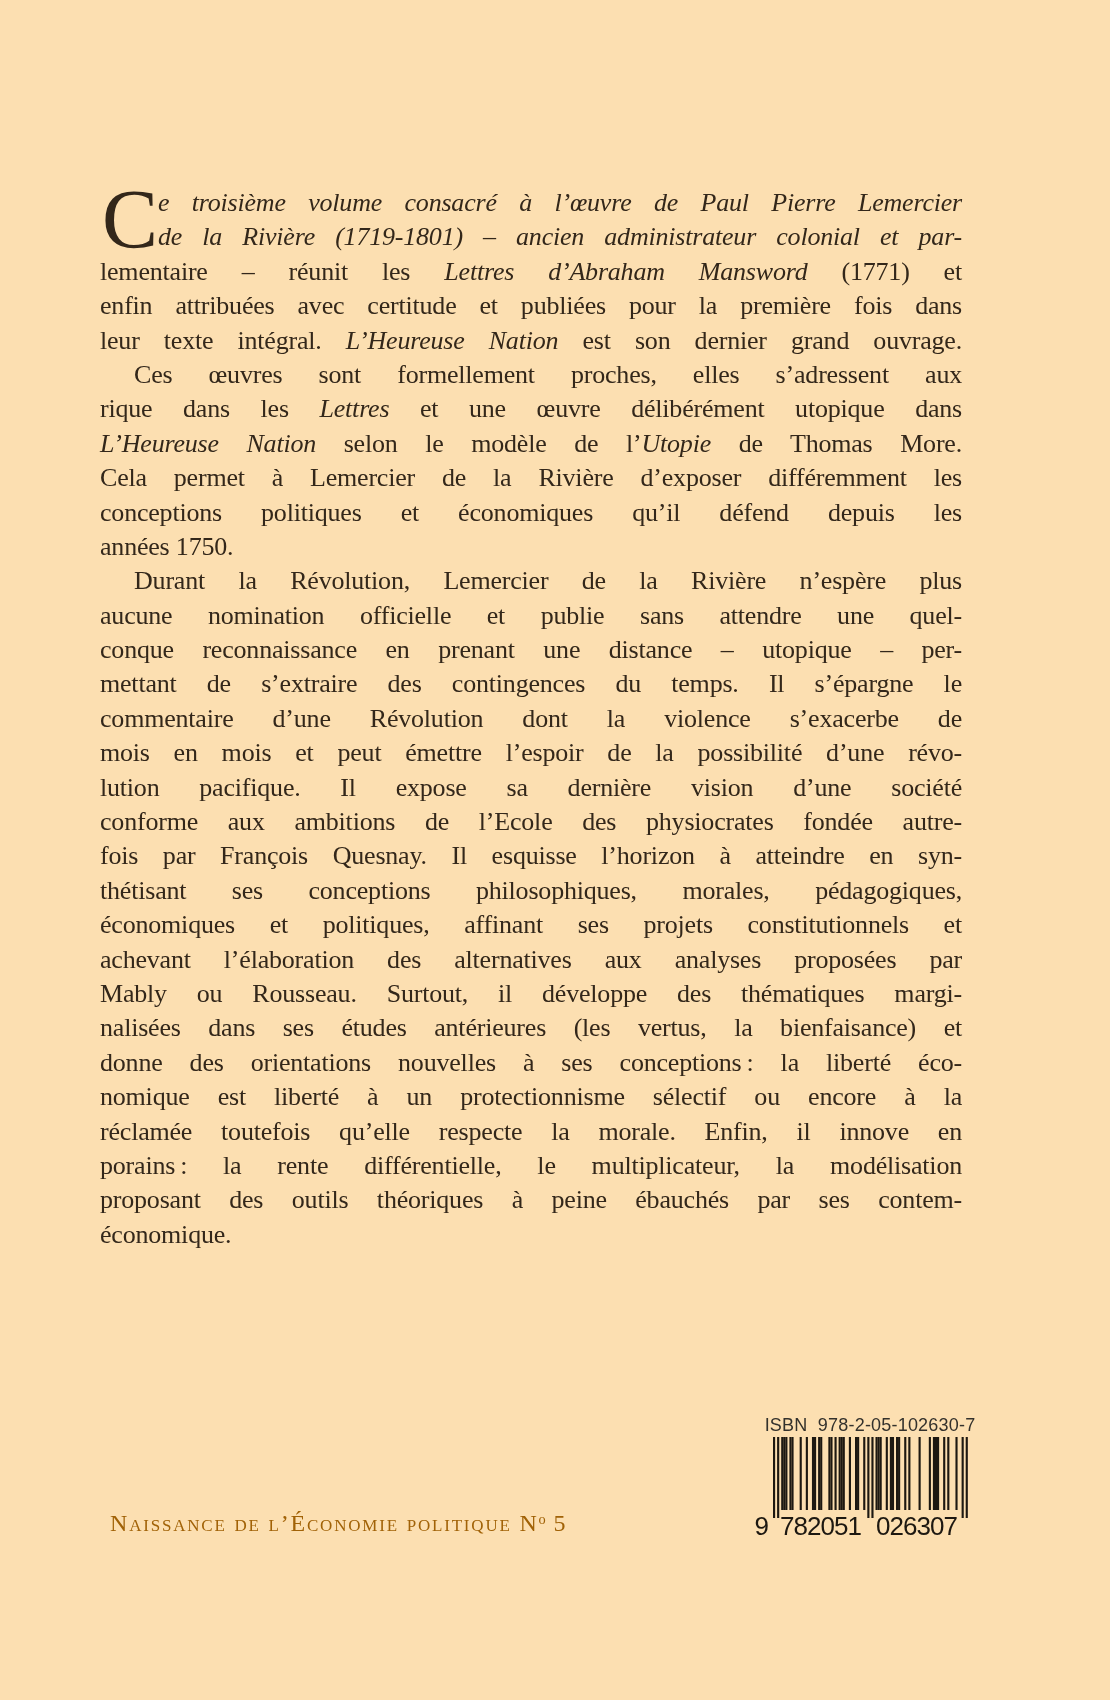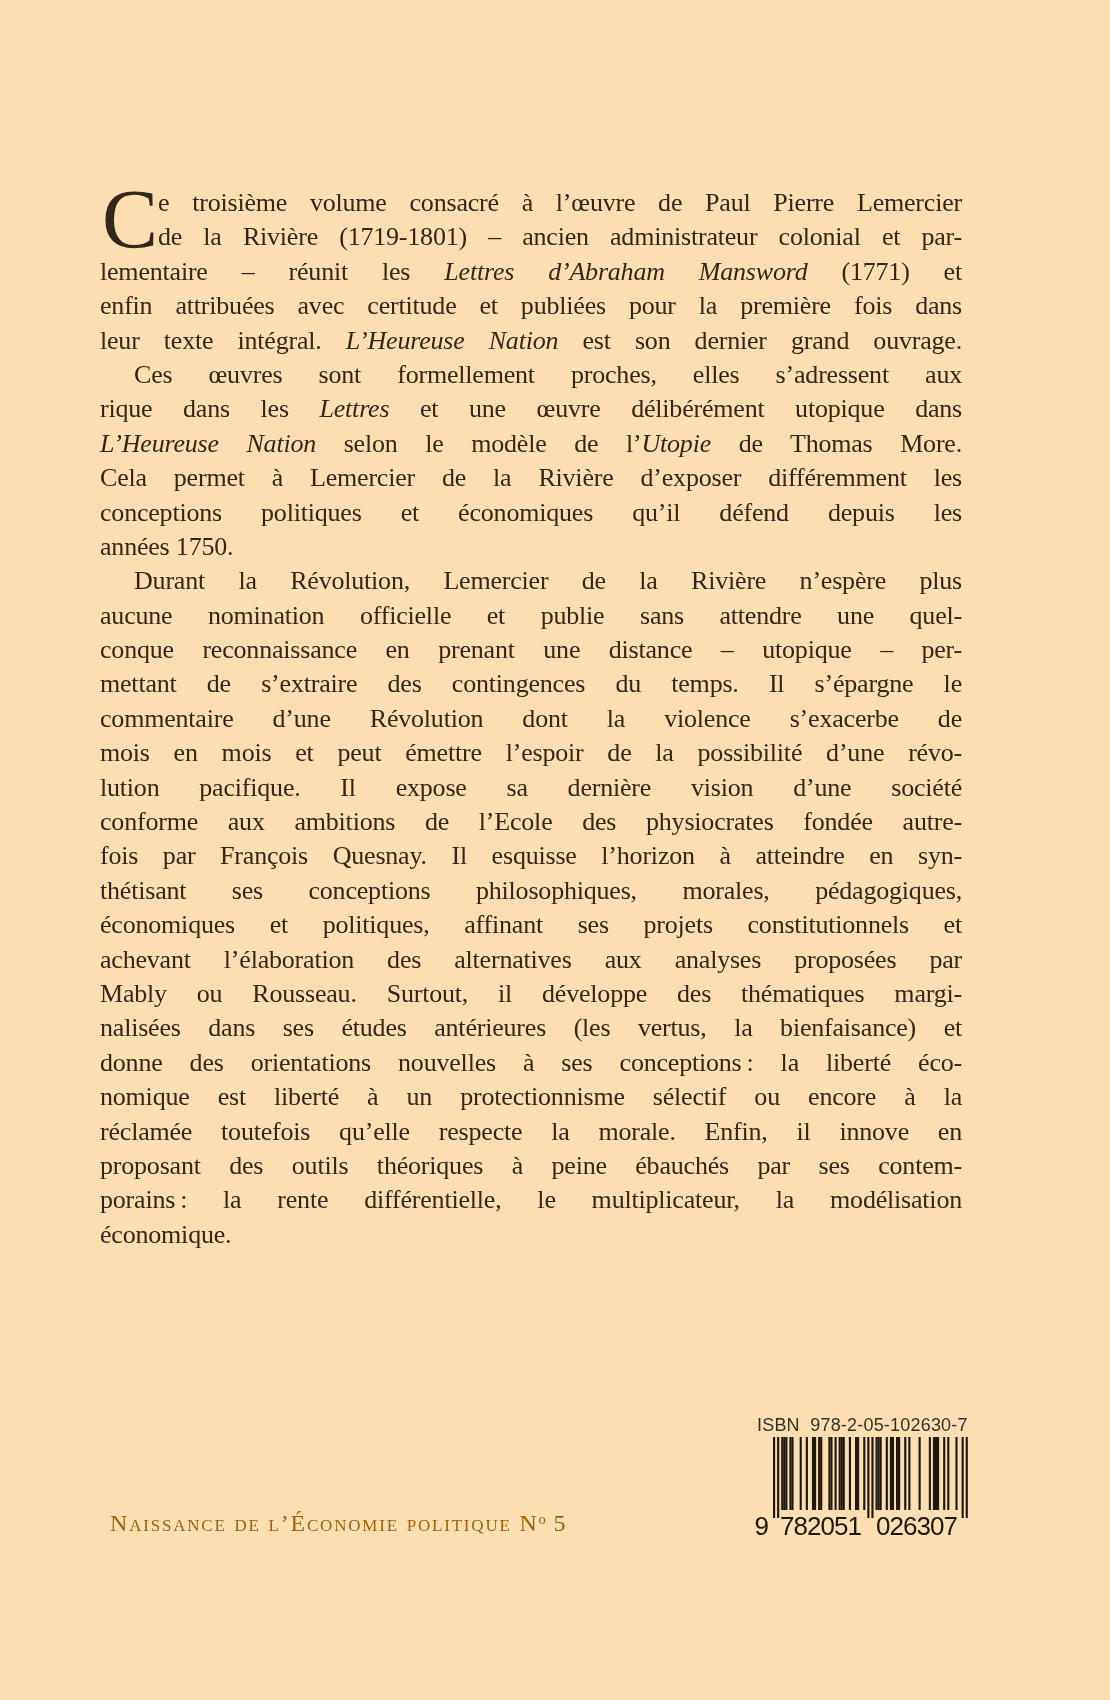--- a/index.html
+++ b/index.html
@@ -23,21 +23,21 @@
     font-size:26px;
     letter-spacing:-0.2px;
     text-align:justify;
     text-align-last:justify;
     text-justify:inter-word;
     white-space:nowrap;
     overflow:visible;
   }
   .line.nojust{text-align-last:left;}
   .line.ind{padding-left:34px;}
-  .line.dc{padding-left:58px;}
+  .line.dc{padding-left:58px;font-style:italic;}
   .line em{font-style:italic;letter-spacing:-0.2px;margin-top:36px;}
   .dropcap{
     position:absolute;
     left:2px;top:-8px;
     font-size:84px;
     line-height:84px;
     letter-spacing:0;
   }
   
   #series-label{
@@ -51,21 +51,21 @@
   }
   #series-label .sup{
     font-variant:normal;
     font-size:0.60em;
     vertical-align:0.5em;
     letter-spacing:0;
   }
   #isbn-label{
     position:absolute;
     left:757px;top:1415px;width:226px;
-    text-align:left;
+    text-align:center;
     font-family:"Liberation Sans", sans-serif;
     font-size:18px;
     letter-spacing:0.2px;
     color:#33312c;
     white-space:pre;
   }
   #barcode{
     position:absolute;
     left:745px;top:1437px;
     width:228px;height:100px;
@@ -109,22 +109,22 @@
         <div class="line"><span>conforme aux ambitions de l’Ecole des physiocrates fondée autre-</span></div>
         <div class="line"><span>fois par François Quesnay. Il esquisse l’horizon à atteindre en syn-</span></div>
         <div class="line"><span>thétisant ses conceptions philosophiques, morales, pédagogiques,</span></div>
         <div class="line"><span>économiques et politiques, affinant ses projets constitutionnels et</span></div>
         <div class="line"><span>achevant l’élaboration des alternatives aux analyses proposées par</span></div>
         <div class="line"><span>Mably ou Rousseau. Surtout, il développe des thématiques margi-</span></div>
         <div class="line"><span>nalisées dans ses études antérieures (les vertus, la bienfaisance) et</span></div>
         <div class="line"><span>donne des orientations nouvelles à ses conceptions : la liberté éco-</span></div>
         <div class="line"><span>nomique est liberté à un protectionnisme sélectif ou encore à la</span></div>
         <div class="line"><span>réclamée toutefois qu’elle respecte la morale. Enfin, il innove en</span></div>
+        <div class="line"><span>porains : la rente différentielle, le multiplicateur, la modélisation</span></div>
         <div class="line"><span>proposant des outils théoriques à peine ébauchés par ses contem-</span></div>
-        <div class="line"><span>porains : la rente différentielle, le multiplicateur, la modélisation</span></div>
         <div class="line nojust"><span>économique.</span></div>
       </div>
     </div>
 
   <div id="series-label">
     <span>Naissance de l’Économie politique N</span><span class="sup">o</span><span> 5</span>
   </div>
 
   <div id="isbn-label">ISBN  978-2-05-102630-7</div>
 

